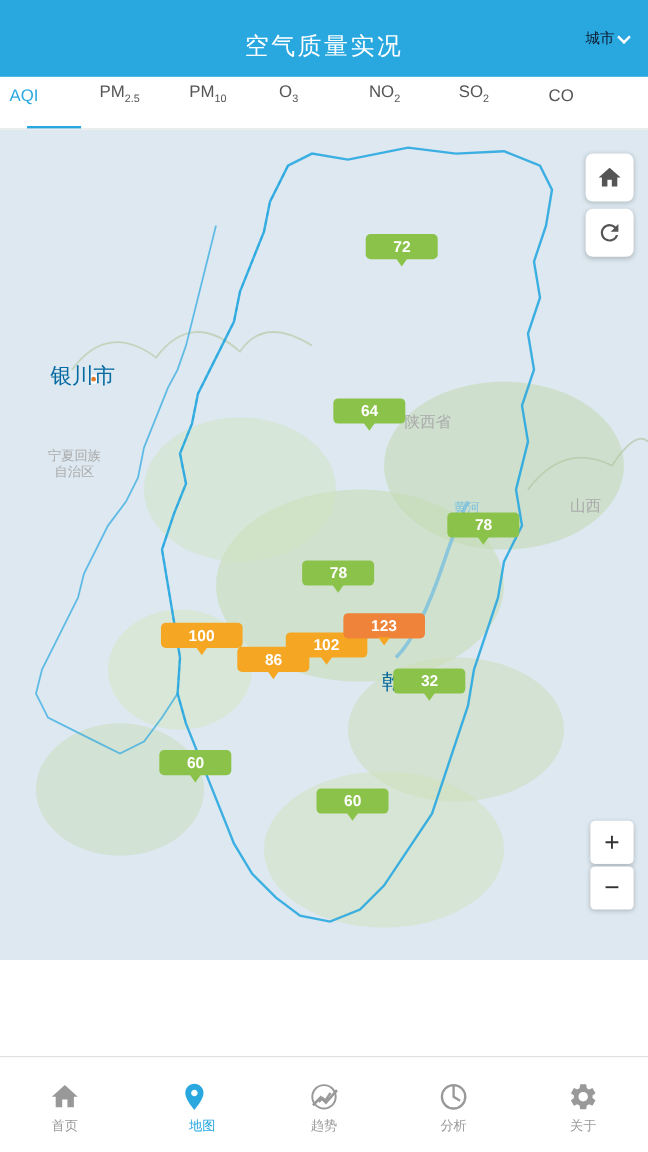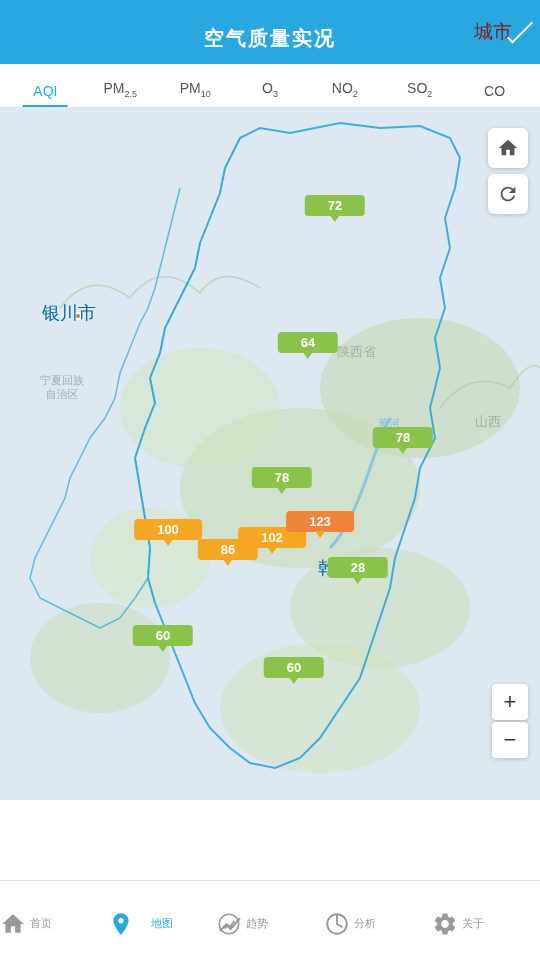--- a/index.html
+++ b/index.html
@@ -11,30 +11,31 @@
       background: #29a8e0;
       height: 64px;
       display: flex;
       align-items: center;
       justify-content: center;
       position: relative;
     }
     .header-title {
       color: #fff;
       font-size: 20px;
-      font-weight: 700;
+      font-weight: 400;
       letter-spacing: 2px;
       margin-top: 12px;
     }
     .header-city {
       position: absolute;
       right: 16px;
-      color: #7f1d1d;
-      font-size: 19px;
-      display: flex;
+      color: #0f172a;
+      font-size: 12px;
+      display: flex;
+      align-items: center;
       gap: 4px;
     }
     .header-city .chevron {
       border: solid #fff;
       border-width: 0 2px 2px 0;
       display: inline-block;
       padding: 3px;
       transform: rotate(45deg);
       margin-top: -3px;
     }
@@ -43,24 +44,24 @@
     .tab-bar {
       background: #fff;
       height: 44px;
       display: flex;
       align-items: flex-end;
       border-bottom: 1px solid #e0e0e0;
       padding: 0 8px;
     }
     .tab-item {
       flex: 1;
-      text-align: center;
+      text-align: left;
       font-size: 14px;
       color: #555;
-      padding-bottom: 8px;
+      padding-bottom: 20px;
       position: relative;
       cursor: pointer;
     }
     .tab-item.active {
       color: #29a8e0;
     }
     .tab-item.active::after {
       content: '';
       position: absolute;
       bottom: 0;
@@ -213,21 +214,21 @@
       width: 540px;
       height: 80px;
       background: #fff;
       border-top: 1px solid #e0e0e0;
       display: flex;
       align-items: center;
     }
     .nav-item {
       flex: 1;
       display: flex;
-      flex-direction: row;
+      flex-direction: column;
       align-items: center;
       gap: 4px;
       cursor: pointer;
       padding-top: 6px;
     }
     .nav-label {
       font-size: 11px;
       color: #999;
     }
     .nav-item.active .nav-label { color: #29a8e0; }
@@ -317,21 +318,21 @@
 
   <div class="aqi-pin" style="left:272px;top:440px;">
     <div class="aqi-label orange">102</div>
   </div>
 
   <div class="aqi-pin" style="left:320px;top:424px;">
     <div class="aqi-label orange" style="background:#f0833a;">123</div>
   </div>
 
   <div class="aqi-pin" style="left:358px;top:470px;">
-    <div class="aqi-label green">28</div>
+    <div class="aqi-label green">32</div>
   </div>
 
   <div class="aqi-pin" style="left:163px;top:538px;">
     <div class="aqi-label green">60</div>
   </div>
 
   <div class="aqi-pin" style="left:294px;top:570px;">
     <div class="aqi-label green">60</div>
   </div>
 

